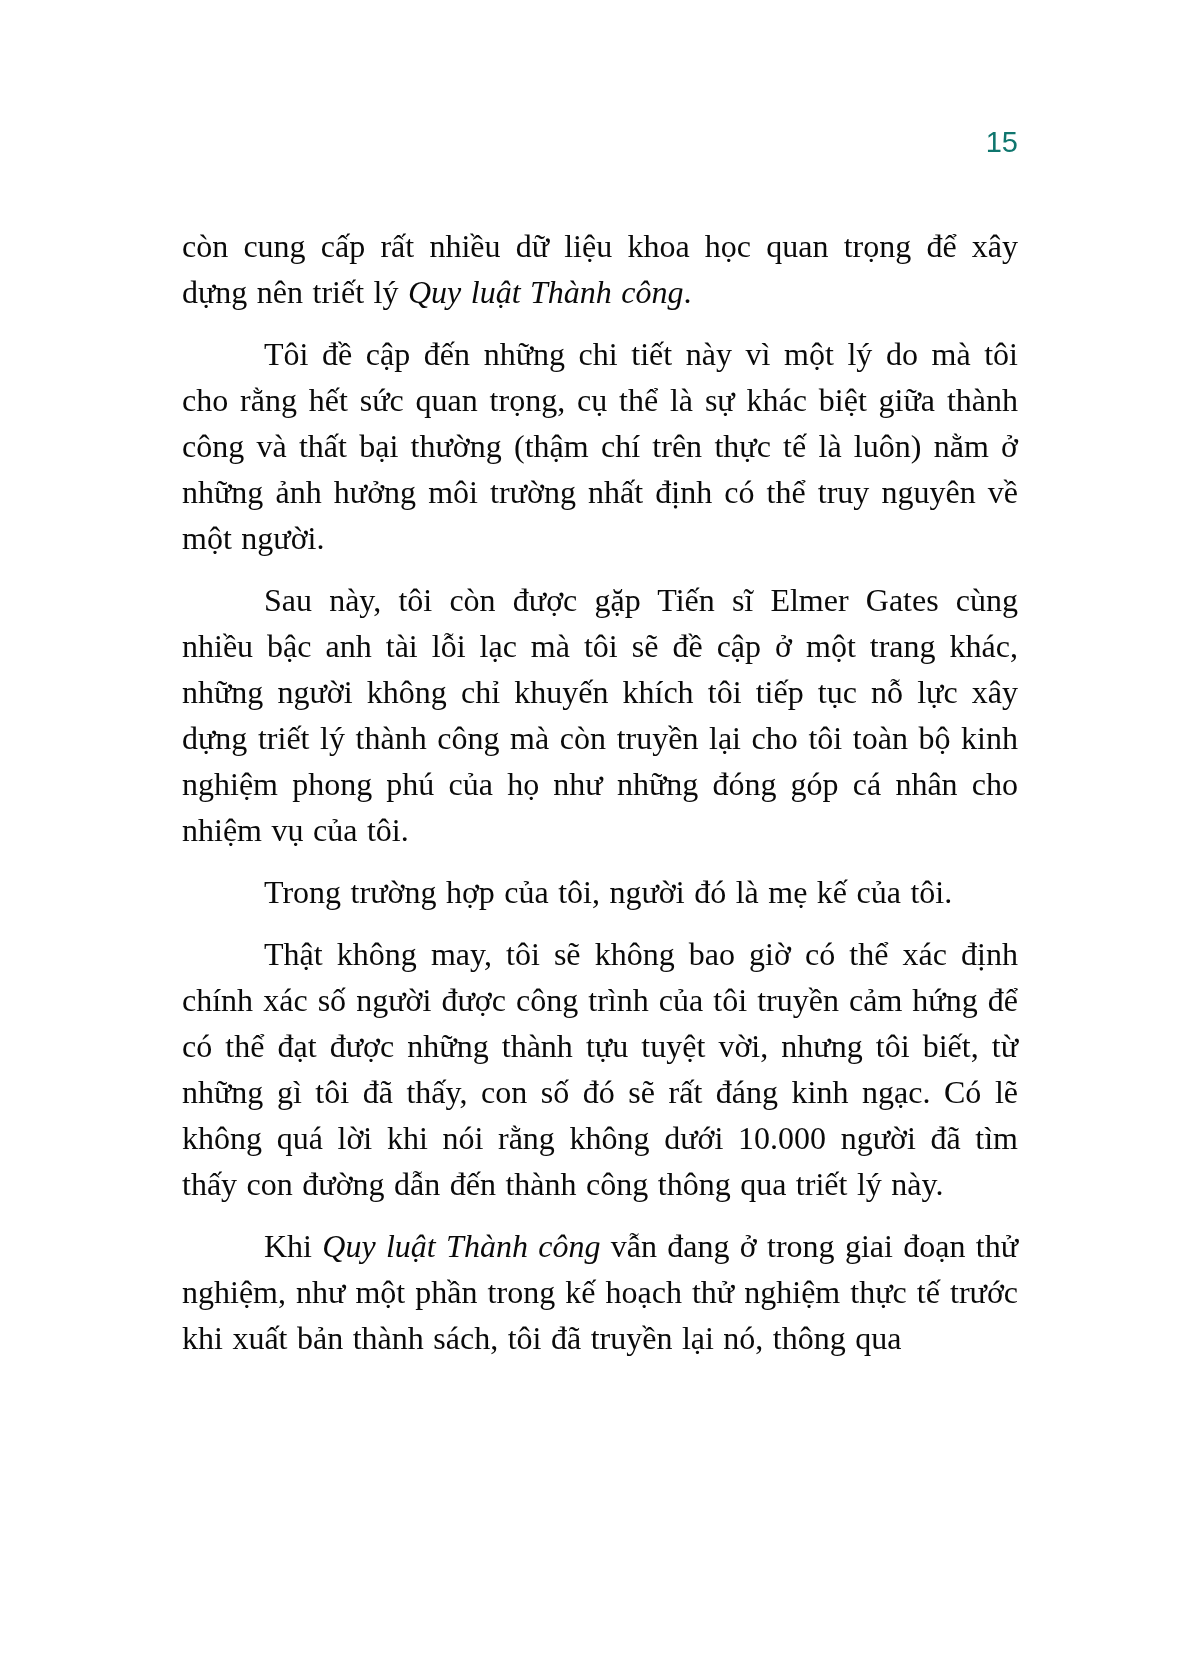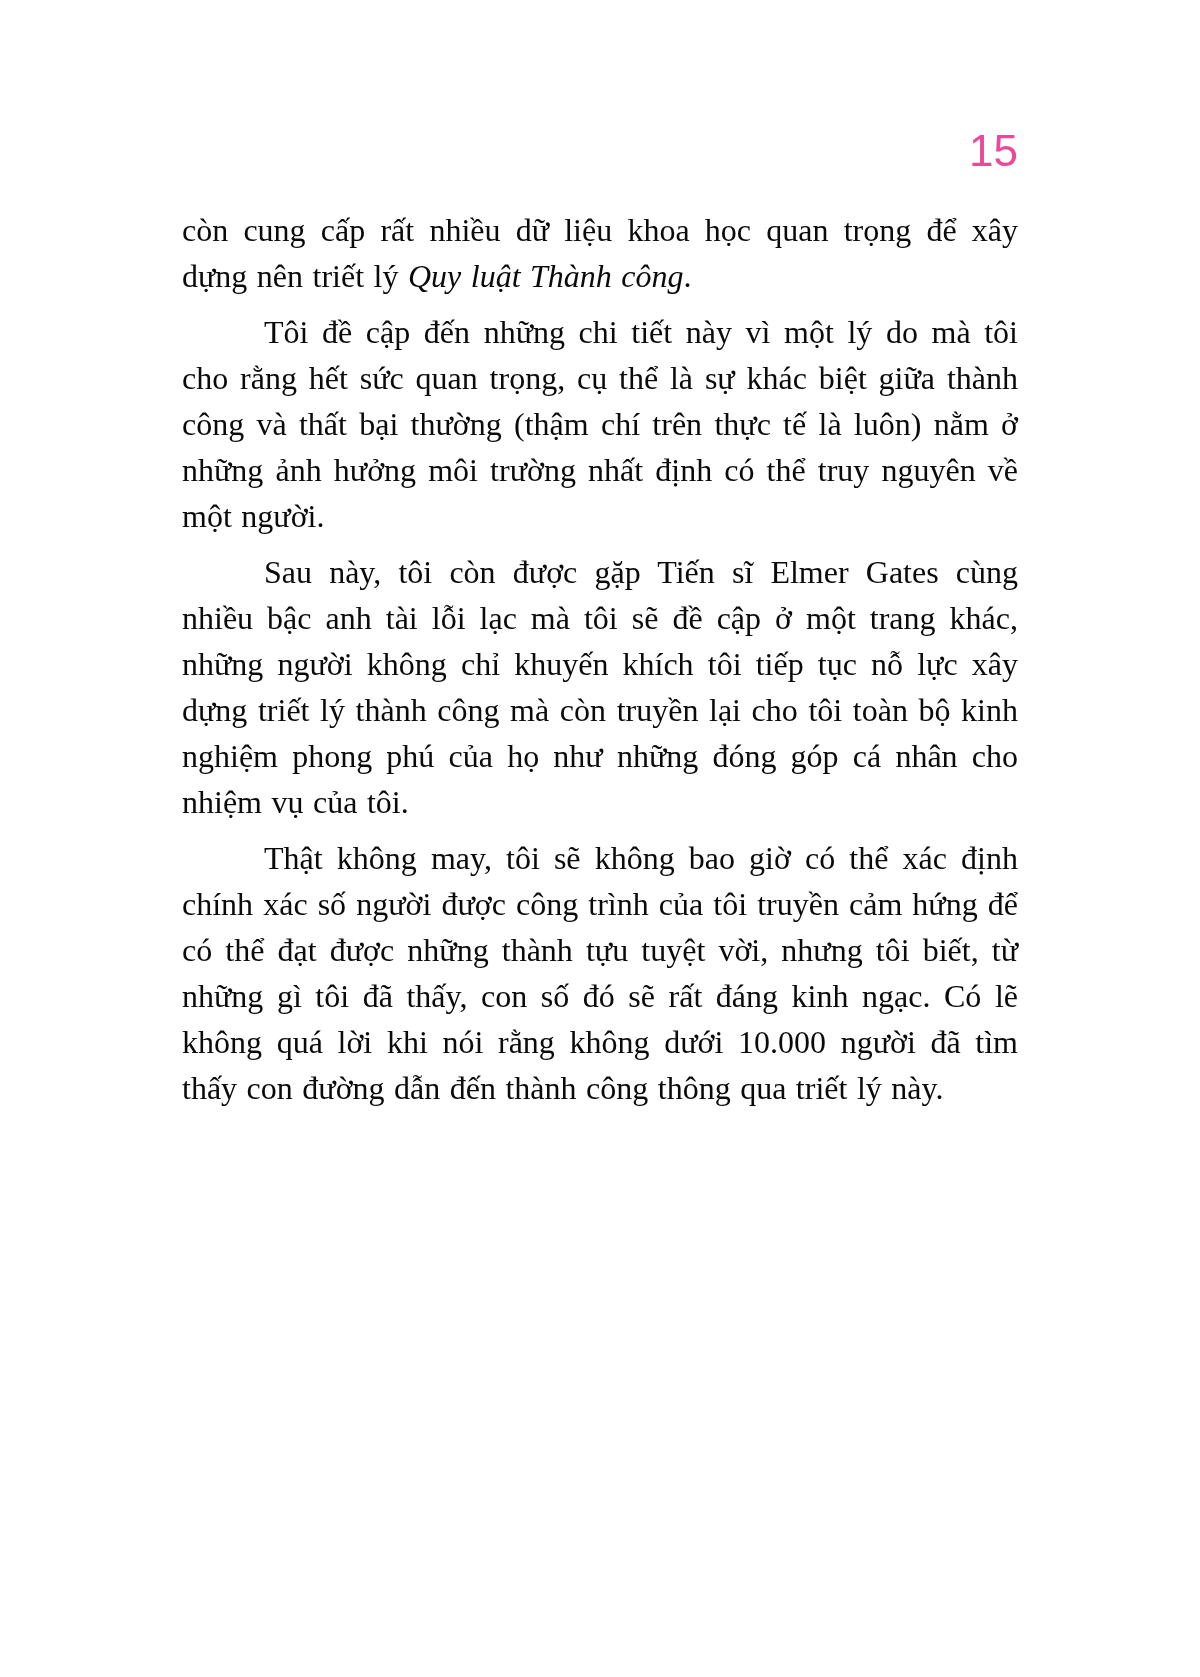--- a/index.html
+++ b/index.html
@@ -16,33 +16,33 @@
     font-family: "Liberation Serif", "DejaVu Serif", serif;
     overflow: hidden;
   }
   .pagenum {
     position: absolute;
     top: 126px;
     left: 182px;
     width: 836px;
     text-align: right;
     font-family: "Liberation Sans", sans-serif;
-    font-size: 44px;
+    font-size: 29px;
     font-weight: 400;
-    color: #ec4899;
+    color: #0f766e;
     letter-spacing: 0px;
   }
   .text-column {
     position: absolute;
     top: 207px;
     left: 182px;
     width: 836px;
   }
   .para {
-    margin: 0 0 10px 0;
+    margin: 16px 0 10px 0;
     font-size: 32px;
     line-height: 46px;
     text-align: justify;
     text-justify: inter-word;
     word-spacing: 1.5px;
     color: #0a0a0a;
   }
   .para.indent {
     text-indent: 82px;
   }
@@ -52,15 +52,17 @@
 </style>
 </head>
 <body>
 
 <div class="page">
   <div class="pagenum">15</div>
   <div class="text-column">
       <p class="para"><span>còn cung cấp rất nhiều dữ liệu khoa học quan trọng để xây dựng nên triết lý </span><em>Quy luật Thành công</em><span>.</span></p>
       <p class="para indent"><span>Tôi đề cập đến những chi tiết này vì một lý do mà tôi cho rằng hết sức quan trọng, cụ thể là sự khác biệt giữa thành công và thất bại thường (thậm chí trên thực tế là luôn) nằm ở những ảnh hưởng môi trường nhất định có thể truy nguyên về một người.</span></p>
       <p class="para indent"><span>Sau này, tôi còn được gặp Tiến sĩ Elmer Gates cùng nhiều bậc anh tài lỗi lạc mà tôi sẽ đề cập ở một trang khác, những người không chỉ khuyến khích tôi tiếp tục nỗ lực xây dựng triết lý thành công mà còn truyền lại cho tôi toàn bộ kinh nghiệm phong phú của họ như những đóng góp cá nhân cho nhiệm vụ của tôi.</span></p>
+      <p class="para indent"><span>Trong trường hợp của tôi, người đó là mẹ kế của tôi.</span></p>
       <p class="para indent"><span>Thật không may, tôi sẽ không bao giờ có thể xác định chính xác số người được công trình của tôi truyền cảm hứng để có thể đạt được những thành tựu tuyệt vời, nhưng tôi biết, từ những gì tôi đã thấy, con số đó sẽ rất đáng kinh ngạc. Có lẽ không quá lời khi nói rằng không dưới 10.000 người đã tìm thấy con đường dẫn đến thành công thông qua triết lý này.</span></p>
+      <p class="para indent"><span>Khi </span><em>Quy luật Thành công</em><span> vẫn đang ở trong giai đoạn thử nghiệm, như một phần trong kế hoạch thử nghiệm thực tế trước khi xuất bản thành sách, tôi đã truyền lại nó, thông qua</span></p>
     </div>
 </div>
 
 </body></html>

